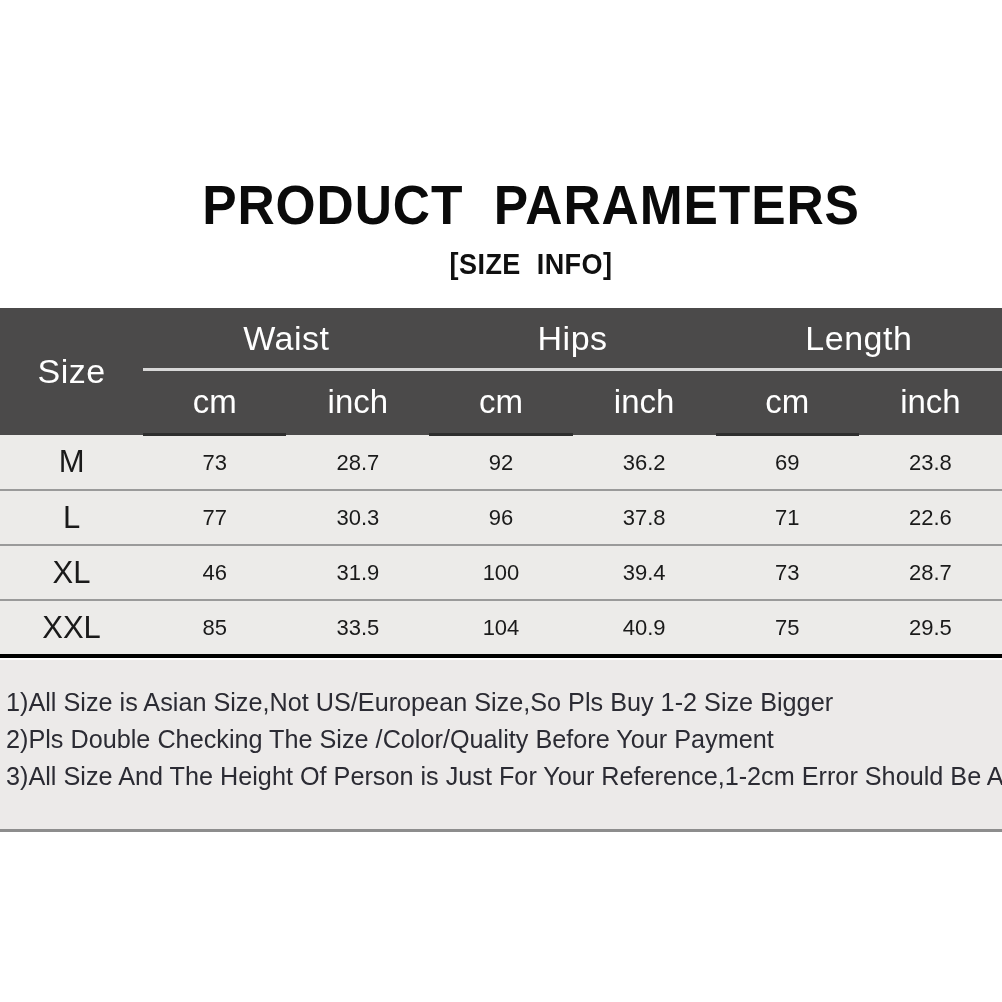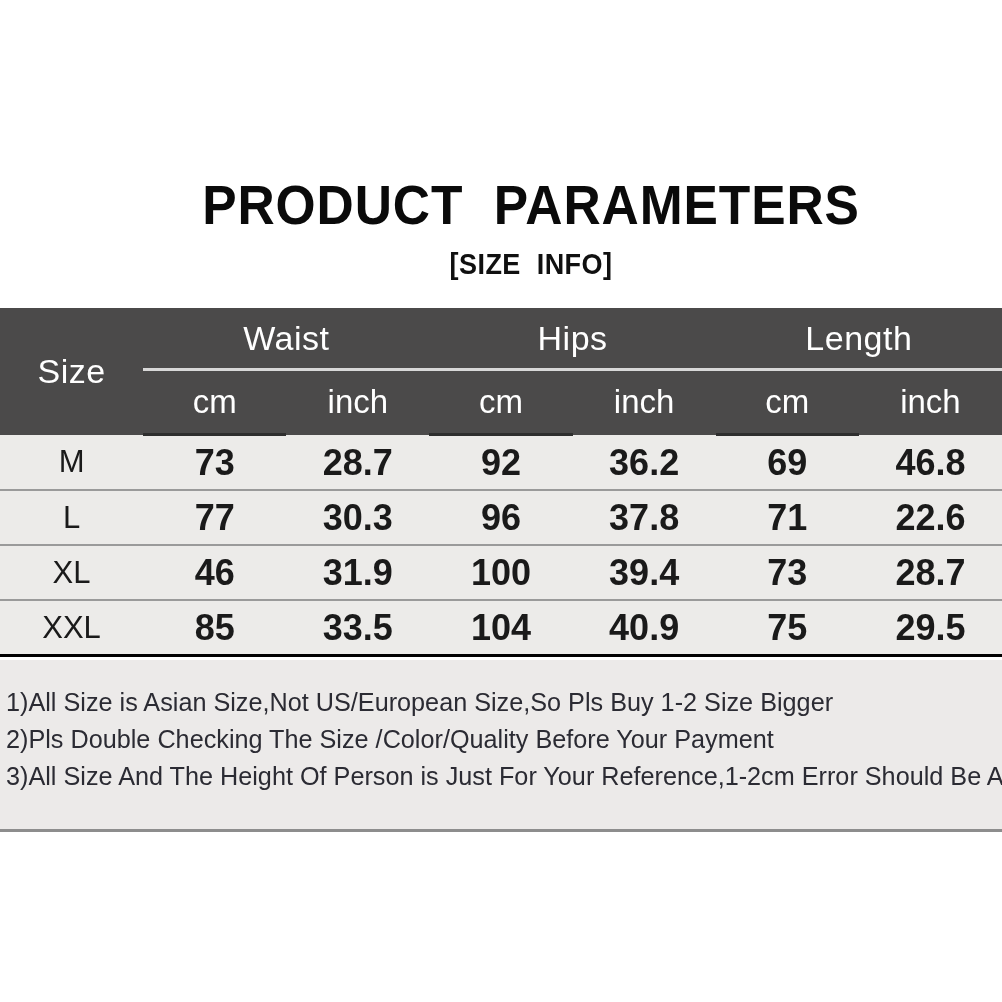--- a/index.html
+++ b/index.html
@@ -118,32 +118,32 @@
     border-bottom: 3px solid transparent;
   }
 
   
   tbody td {
     height: 53px;
     text-align: center;
     vertical-align: middle;
     background: #ecebe9;
     color: #1a1a1a;
-    font-size: 36px;
-    font-family: "Liberation Sans Narrow", "Liberation Sans", sans-serif;
-    font-weight: bold;
+    font-size: 22px;
+    font-family: "Liberation Sans Narrow", "Liberation Sans", sans-serif;
+    font-weight: normal;
     border-top: 1px solid #ffffff;
     border-bottom: 2px solid #9a9a9a;
     padding: 0;
   }
   tbody tr:first-child td {
     border-top: 0;
   }
   tbody tr:last-child td {
-    border-bottom: 3px solid #000000;
+    border-bottom: 8px solid #000000;
   }
   tbody td.size-cell {
     font-weight: normal;
     font-size: 31px;
   }
 
   
   .notes {
     position: absolute;
     left: 0;
@@ -204,21 +204,21 @@
         </tr>
       </thead>
       <tbody>
         <tr>
           <td class="size-cell">M</td>
           <td>73</td>
           <td>28.7</td>
           <td>92</td>
           <td>36.2</td>
           <td>69</td>
-          <td>46.8</td>
+          <td>23.8</td>
         </tr>
         <tr>
           <td class="size-cell">L</td>
           <td>77</td>
           <td>30.3</td>
           <td>96</td>
           <td>37.8</td>
           <td>71</td>
           <td>22.6</td>
         </tr>

